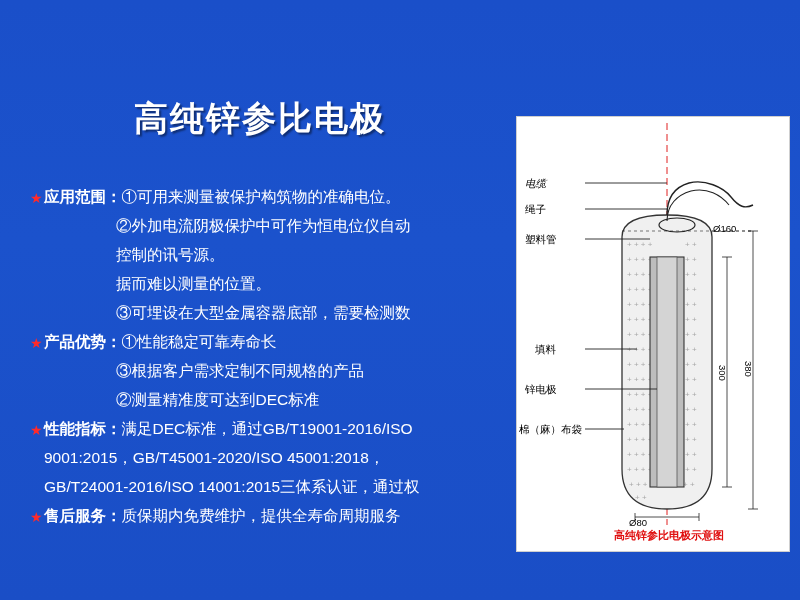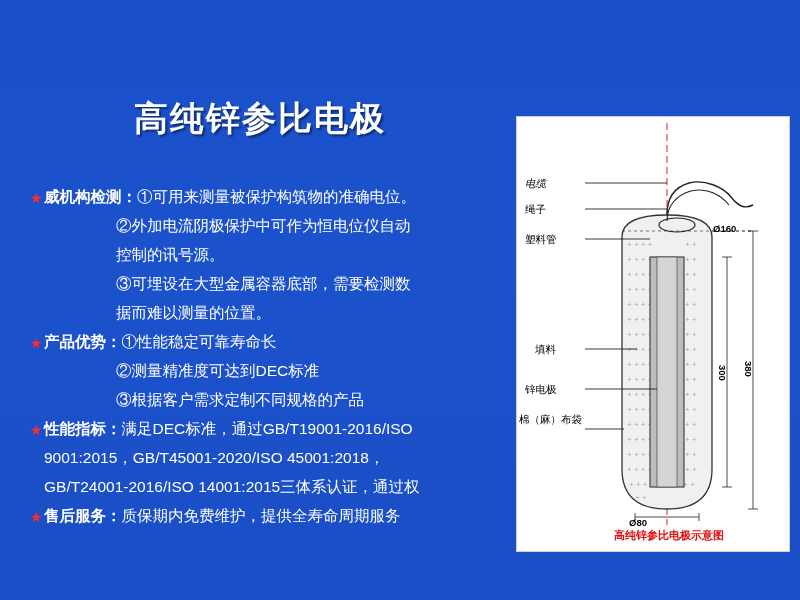--- a/index.html
+++ b/index.html
@@ -101,46 +101,45 @@
     font-size: 10.5px;
   }
   .fig-label {
     position: absolute;
     white-space: nowrap;
   }
   .dim-label {
     position: absolute;
     color: #000;
     font-size: 9.5px;
-    font-weight: bold;
   }
 </style>
 </head>
 <body>
 
 <div class="slide">
 
   <div class="title">高纯锌参比电极</div>
 
   <div class="body-text">
 
     <div class="bullet-row">
       <span class="star">★</span>
-      <span class="lead">威机构检测：</span><span>①可用来测量被保护构筑物的准确电位。</span>
+      <span class="lead">应用范围：</span><span>①可用来测量被保护构筑物的准确电位。</span>
       <span class="indent">②外加电流阴极保护中可作为恒电位仪自动</span>
       <span class="indent">控制的讯号源。</span>
+      <span class="indent">据而难以测量的位置。</span>
       <span class="indent">③可埋设在大型金属容器底部，需要检测数</span>
-      <span class="indent">据而难以测量的位置。</span>
     </div>
 
     <div class="bullet-row">
       <span class="star">★</span>
       <span class="lead">产品优势：</span><span>①性能稳定可靠寿命长</span>
+      <span class="indent">③根据客户需求定制不同规格的产品</span>
       <span class="indent">②测量精准度可达到DEC标准</span>
-      <span class="indent">③根据客户需求定制不同规格的产品</span>
     </div>
 
     <div class="bullet-row">
       <span class="star">★</span>
       <span class="lead">性能指标：</span><span>满足DEC标准，通过GB/T19001-2016/ISO</span>
       <span class="indent-2">9001:2015，GB/T45001-2020/ISO 45001:2018，</span>
       <span class="indent-2">GB/T24001-2016/ISO 14001:2015三体系认证，通过权</span>
     </div>
 
     <div class="bullet-row">
@@ -228,21 +227,21 @@
       <line x1="118" y1="396" x2="118" y2="404" stroke="#222" stroke-width="0.8"></line>
       <line x1="182" y1="396" x2="182" y2="404" stroke="#222" stroke-width="0.8"></line>
     </svg>
 
     <div class="fig-labels">
       <span class="fig-label" style="left:2px; top:60px;font-style:italic;">电缆</span>
       <span class="fig-label" style="left:2px; top:86px;">绳子</span>
       <span class="fig-label" style="left:2px; top:116px;">塑料管</span>
       <span class="fig-label" style="left:12px; top:226px;">填料</span>
       <span class="fig-label" style="left:2px; top:266px;">锌电极</span>
-      <span class="fig-label" style="left:-4px; top:296px;">棉（麻）布袋</span>
+      <span class="fig-label" style="left:-4px; top:306px;">棉（麻）布袋</span>
     </div>
 
     <span class="dim-label" style="left:200px; top:248px; writing-mode:vertical-rl;">300</span>
     <span class="dim-label" style="left:226px; top:244px; writing-mode:vertical-rl;">380</span>
     <span class="dim-label" style="left:196px; top:106px;">Ø160</span>
     <span class="dim-label" style="left:112px; top:400px;">Ø80</span>
 
     <div class="fig-caption">高纯锌参比电极示意图</div>
   </div>
 

